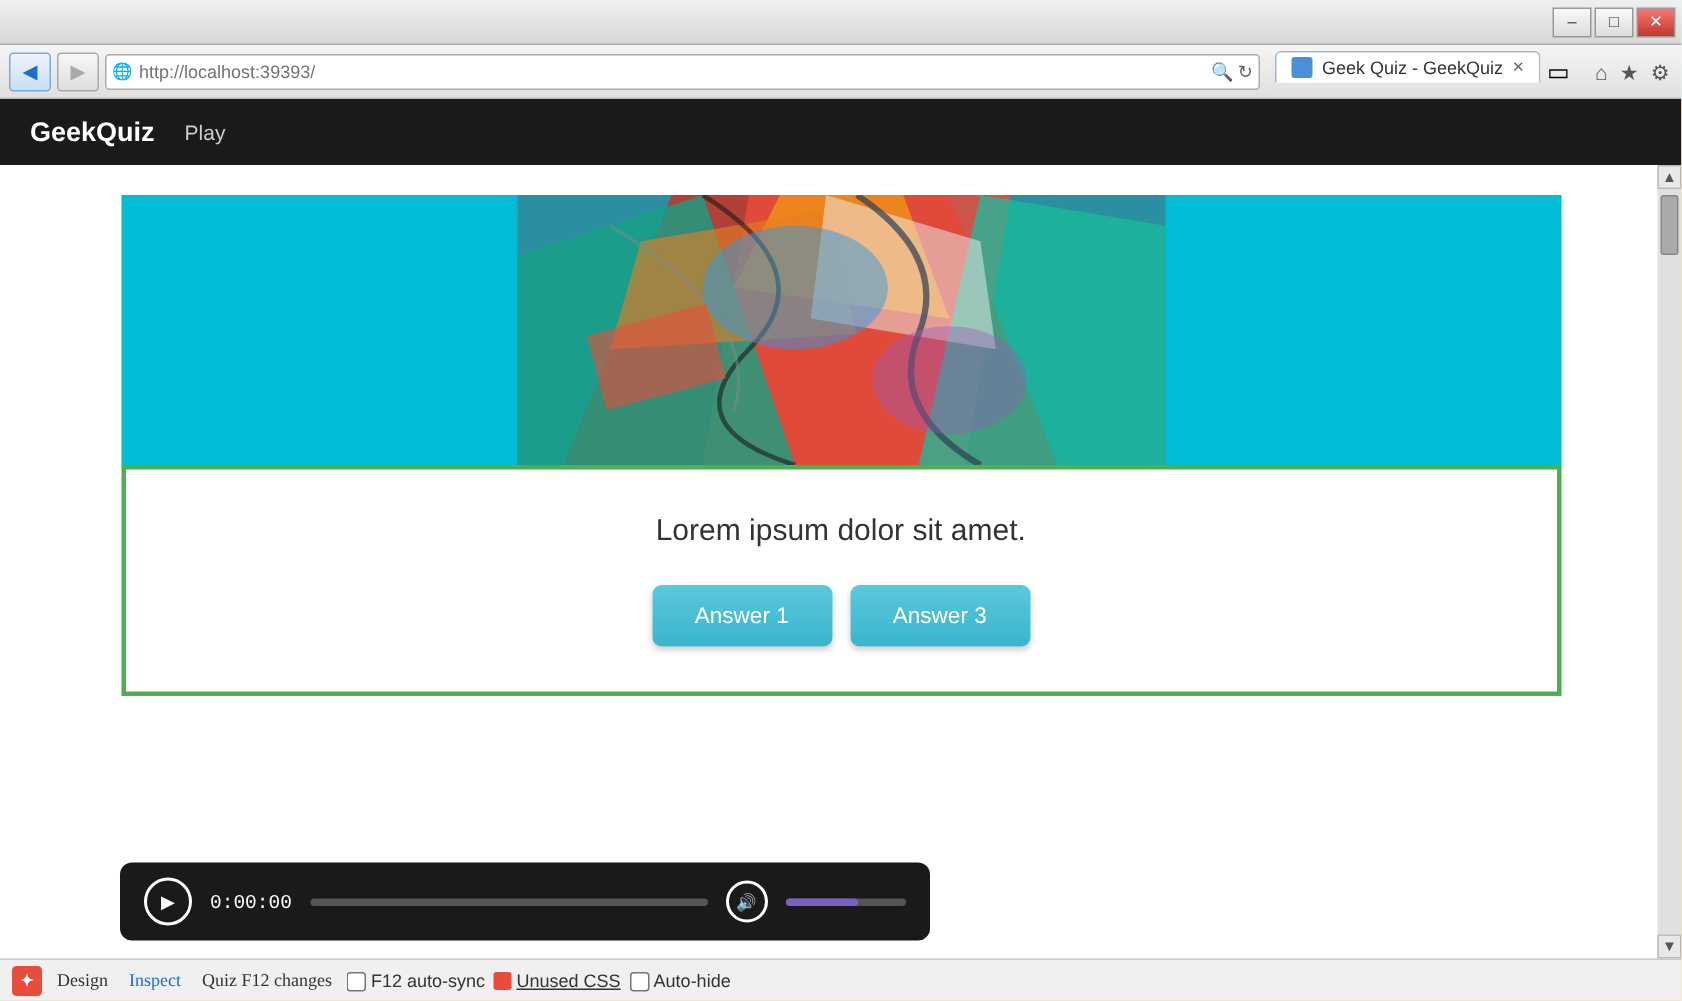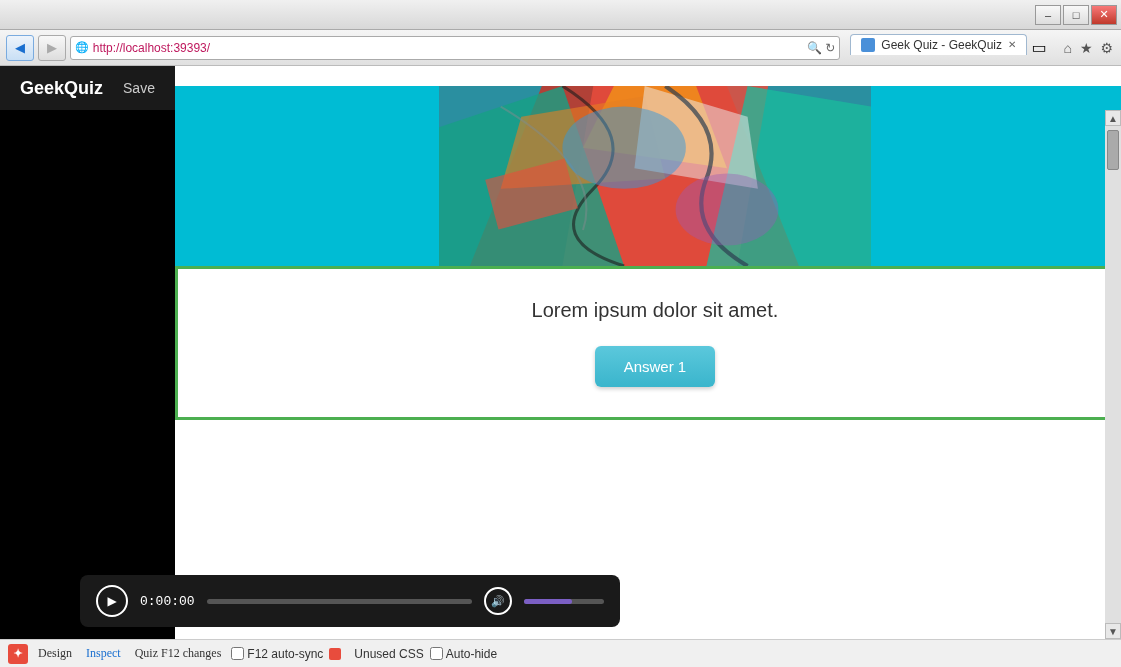--- a/index.html
+++ b/index.html
@@ -57,21 +57,21 @@
       display: flex;
       align-items: center;
       background: white;
       border: 1px solid #aaa;
       border-radius: 3px;
       height: 24px;
       padding: 0 4px;
       gap: 4px;
     }
     .address-lock { font-size: 11px; color: #666; }
-    .address-text { flex: 1; font-size: 12px; color: #be185d; }
+    .address-text { flex: 1; font-size: 12px; color: #737373; }
     .address-icons { display: flex; gap: 3px; align-items: center; }
     .addr-icon { font-size: 12px; color: #666; cursor: pointer; }
 
     .tab-bar {
       background: linear-gradient(to bottom, #dce8f5, #c8daf0);
       height: 28px;
       display: flex;
       align-items: flex-start;
       padding: 0 6px;
       border-bottom: 2px solid #a0c0e0;
@@ -93,23 +93,23 @@
 
     .toolbar-icons {
       display: flex; align-items: center; gap: 4px;
       margin-left: 6px;
     }
     .tool-icon { font-size: 14px; color: #555; cursor: pointer; padding: 2px; }
 
     
     .page-content {
       flex: 1;
-      background: #000000;
-      display: flex;
-      flex-direction: row;
+      background: #eab308;
+      display: flex;
+      flex-direction: column;
       overflow: hidden;
       position: relative;
     }
 
     
     .app-navbar {
       background: #1a1a1a;
       color: white;
       height: 44px;
       display: flex;
@@ -258,24 +258,24 @@
     }
     .dev-bar-btn {
       font-size: 12px;
       color: #333;
       cursor: pointer;
       padding: 2px 4px;
       border-radius: 2px;
       font-family: Liberation Serif, serif;
     }
     .dev-bar-btn.active { color: #1a6fcf; }
-    .dev-bar-checkbox { display: flex; align-items: flex-start; gap: 3px; font-size: 12px; color: #333; }
+    .dev-bar-checkbox { display: flex; align-items: flex-end; gap: 3px; font-size: 12px; color: #333; }
     .dev-bar-checkbox input { width: 13px; height: 13px; }
     .unused-css-badge {
-      display: flex; align-items: center; gap: 13px; font-size: 12px; color: #333;
+      display: flex; align-items: center; gap: 3px; font-size: 12px; color: #333; text-decoration: underline;
     }
     .css-badge-red { width: 12px; height: 12px; background: #e84c3d; border-radius: 2px; display: inline-block; }
 
     
     .scrollbar {
       position: absolute;
       right: 0;
       top: 44px;
       bottom: 28px;
       width: 16px;
@@ -336,21 +336,21 @@
       <span class="tool-icon">⌂</span>
       <span class="tool-icon">★</span>
       <span class="tool-icon">⚙</span>
     </div>
   </div>
 
   <div class="page-content">
 
     <div class="app-navbar">
       <span class="app-brand">GeekQuiz</span>
-      <span class="app-nav-link">Save</span>
+      <span class="app-nav-link">Play</span>
     </div>
 
     <div class="quiz-area">
 
       <div class="quiz-image-section">
         <svg class="painting-canvas" viewBox="0 0 420 175" xmlns="http://www.w3.org/2000/svg">
 
           <rect width="420" height="175" fill="#2a8fa0"></rect>
 
           <polygon points="100,0 280,0 350,175 30,175" fill="#c0392b" opacity="0.9"></polygon>
@@ -371,20 +371,21 @@
           <ellipse cx="180" cy="60" rx="60" ry="40" fill="#3498db" opacity="0.5"></ellipse>
           <ellipse cx="280" cy="120" rx="50" ry="35" fill="#9b59b6" opacity="0.4"></ellipse>
           <rect x="50" y="80" width="80" height="50" fill="#e74c3c" opacity="0.6" transform="rotate(-15,90,105)"></rect>
         </svg>
       </div>
 
       <div class="quiz-question-section">
         <p class="question-text">Lorem ipsum dolor sit amet.</p>
         <div class="answers-row">
           <button class="answer-btn">Answer 1</button>
+          <button class="answer-btn">Answer 3</button>
         </div>
       </div>
 
     </div>
 
     <div class="media-player">
       <div class="play-btn">▶</div>
       <span class="time-display">0:00:00</span>
       <div class="progress-track">
         <div class="progress-fill"></div>

